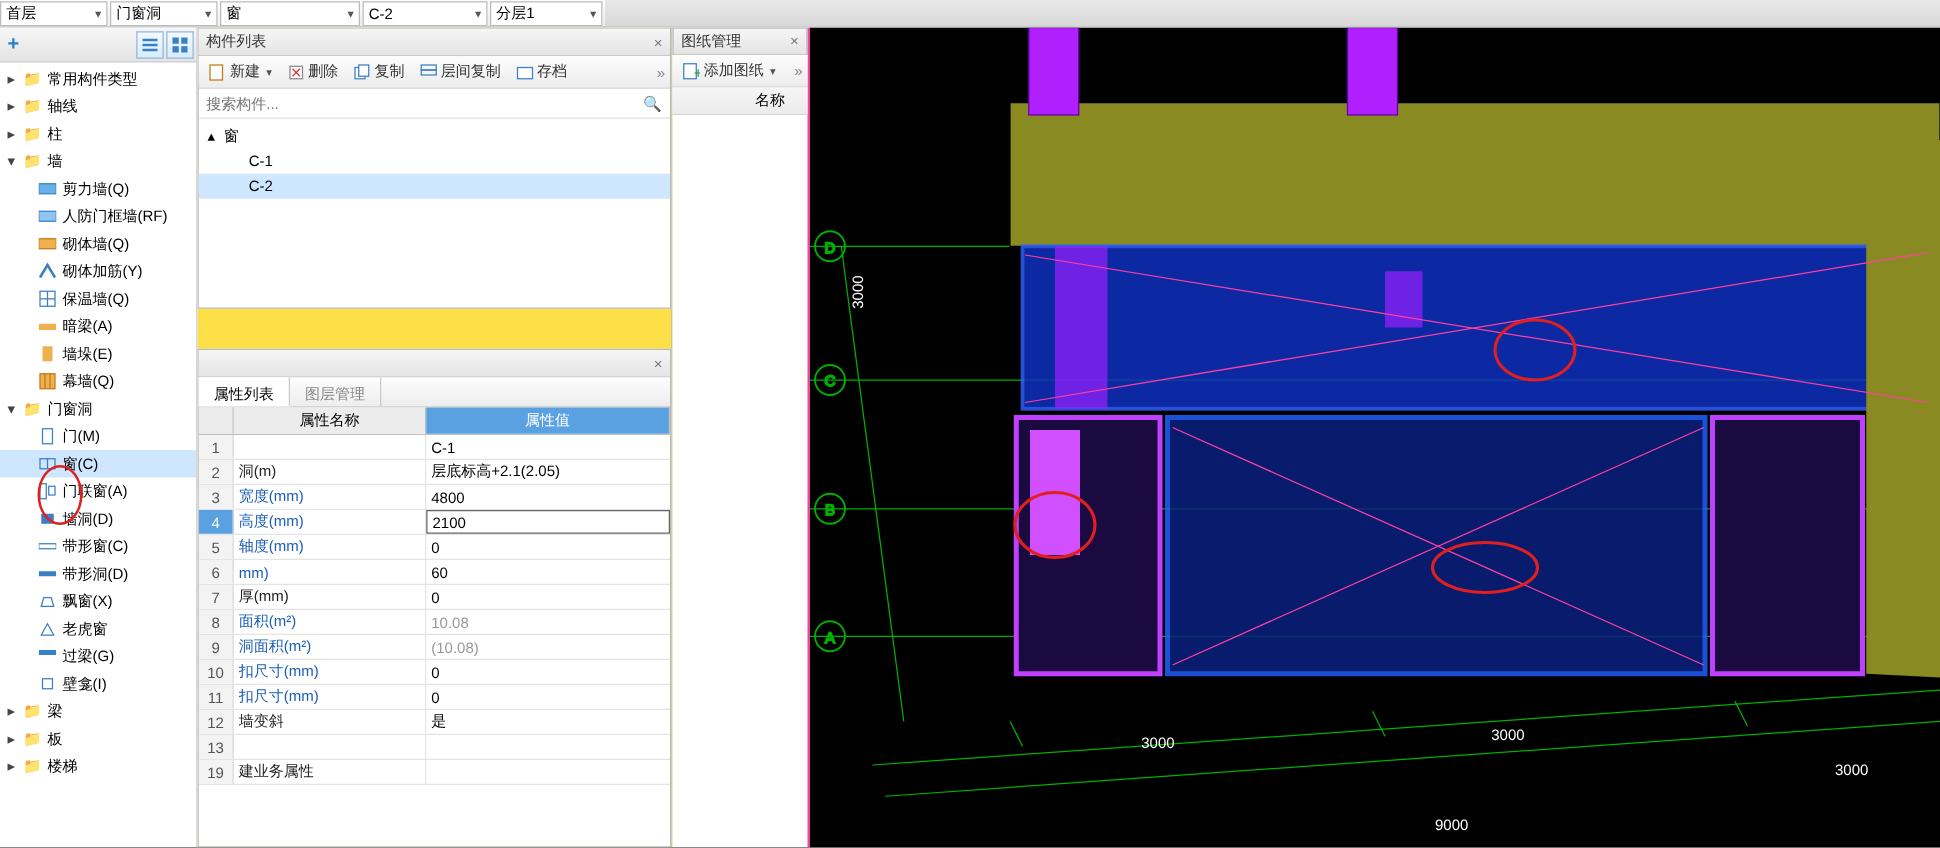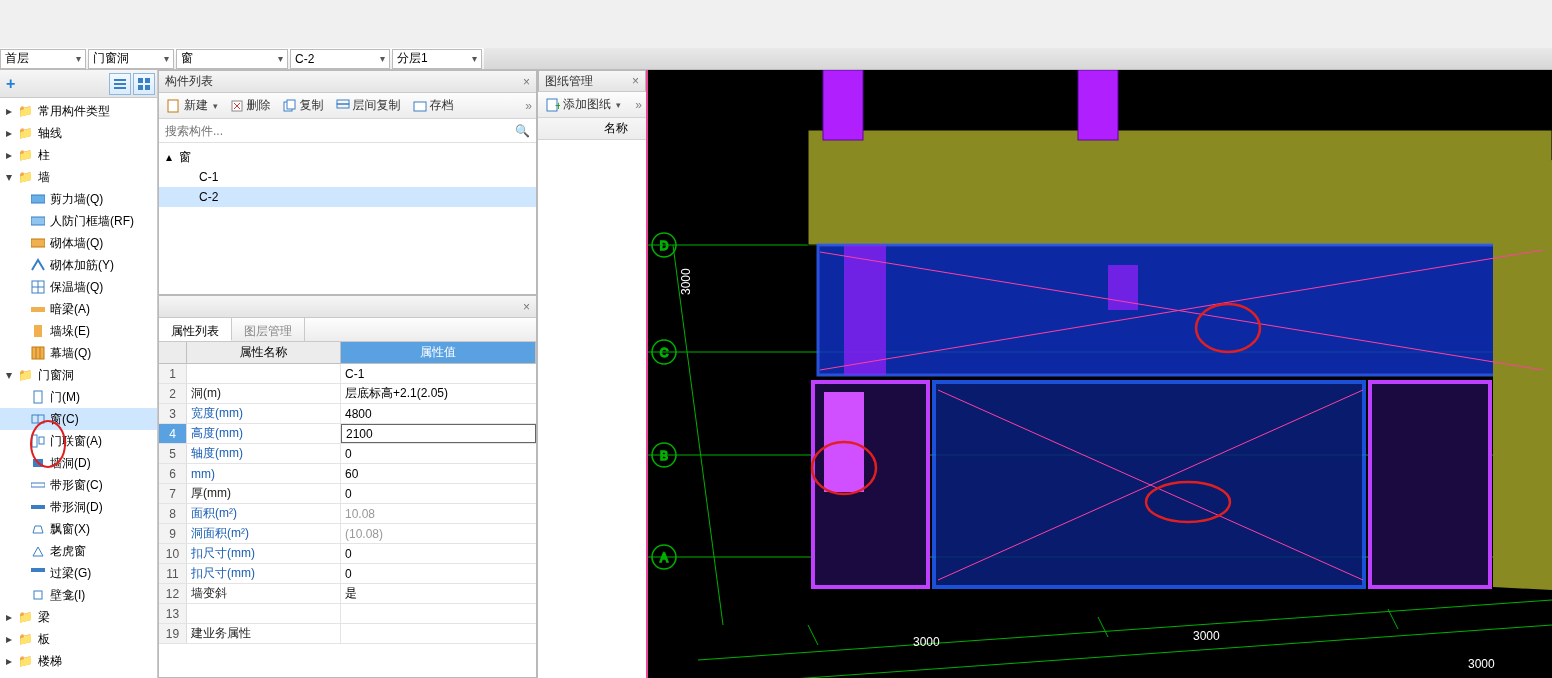--- a/index.html
+++ b/index.html
@@ -1,17 +1,17 @@
 <!DOCTYPE html>
 <html><head>
 <meta charset="utf-8">
 <style>
 * { box-sizing: border-box; margin: 0; padding: 0; font-family: "Microsoft YaHei", Arial, sans-serif; font-size: 12px; }
 body { width: 1552px; height: 678px; background: #f0f0f0; overflow: hidden; display: flex; flex-direction: column; }
-.topbar { height: 22px; background: linear-gradient(#fdfdfd,#ededed); border-bottom: 1px solid #bbb; display: flex; align-items: center; margin-top: 48px; }
+.topbar { height: 22px; background: linear-gradient(#fdfdfd,#ededed); border-bottom: 1px solid #bbb; display: flex; align-items: center; }
 .combo { height: 20px; border: 1px solid #bbb; background: #fff; display: flex; align-items: center; padding: 0 4px; margin-right: 2px; position: relative; }
 .combo .caret { margin-left: auto; color: #555; font-size: 10px; }
 .c1 { width: 86px; } .c2 { width: 86px; } .c3 { width: 112px; } .c4 { width: 100px; } .c5 { width: 90px; }
 .topfill { flex: 1; height: 100%; background: linear-gradient(#e9e9e9,#d7d7d7); }
 
 .mainrow { flex: 1; display: flex; overflow: hidden; }
 
 
 .leftnav { width: 158px; background: #fff; border-right: 1px solid #c9c9c9; display: flex; flex-direction: column; }
 .leftnav-head { height: 28px; background: linear-gradient(#f6f6f6,#e4e4e4); border-bottom: 1px solid #c9c9c9; display: flex; align-items: center; padding: 0 2px; }
@@ -20,21 +20,21 @@
 .view-btn { width: 22px; height: 22px; border: 1px solid #8fb8e0; background: linear-gradient(#f2f9ff,#d8ecff); display: flex; align-items: center; justify-content: center; }
 .tree { flex: 1; overflow: auto; padding: 2px 0; }
 .tree-item { display: flex; align-items: center; height: 22px; padding-left: 6px; cursor: default; }
 .tree-item.l2 { padding-left: 30px; }
 .tree-item.sel { background: #cfe6ff; }
 .tree-item .exp { width: 12px; color: #444; display:inline-block;}
 .tico { width: 16px; height: 16px; margin-right: 4px; display:inline-flex; align-items:center; justify-content:center; }
 .red-oval { position: absolute; border: 2px solid #e02020; border-radius: 50%; pointer-events:none; }
 
 
-.midcol { width: 380px; display: flex; flex-direction: column; border-right: 1px solid #b9b9b9; background:#fde047;}
+.midcol { width: 380px; display: flex; flex-direction: column; border-right: 1px solid #b9b9b9; background:#fde047;gap:32px;}
 .panel { border: 1px solid #b9b9b9; background:#fff; display:flex; flex-direction:column;}
 .panel-head { height: 22px; background: linear-gradient(#f6f6f6,#e4e4e4); border-bottom:1px solid #c9c9c9; display:flex; align-items:center; padding:0 6px; color:#333;}
 .panel-head .x { margin-left:auto; color:#777; }
 .toolbar { height: 26px; background: linear-gradient(#fdfdfd,#ececec); border-bottom:1px solid #d4d4d4; display:flex; align-items:center; padding:0 4px; gap:4px;}
 .tbtn { display:flex; align-items:center; height:22px; padding:0 4px; gap:3px; color:#333; }
 .tbtn .ic { width:14px; height:14px; }
 .tdrop { color:#555; font-size:9px; margin-left:2px;}
 .search-row { height:24px; display:flex; align-items:center; border-bottom:1px solid #e0e0e0; padding:0 6px; color:#888;}
 .search-row input { flex:1; border:none; outline:none; background:transparent; color:#333;}
 .comp-tree { flex:1; padding:4px 0;}

